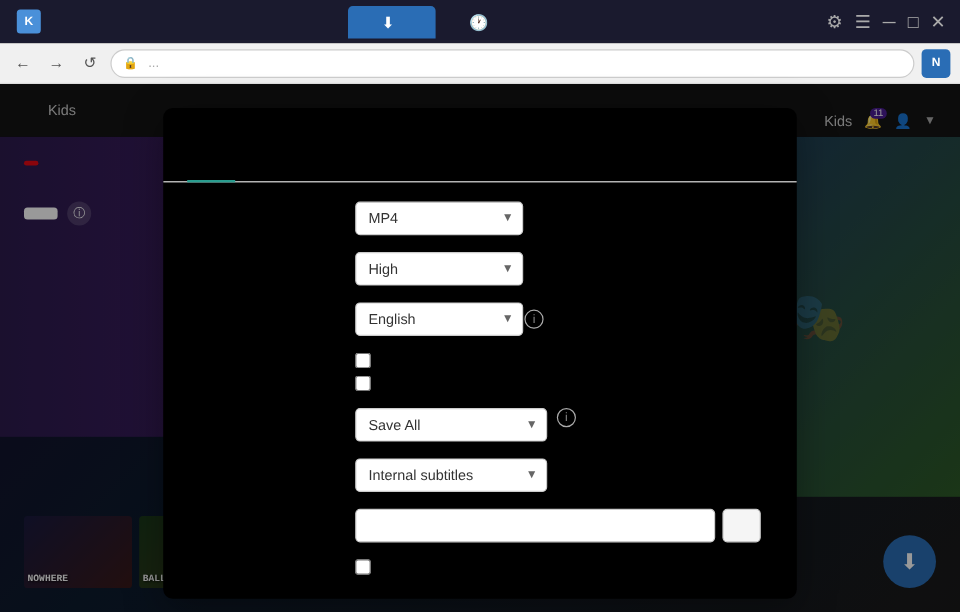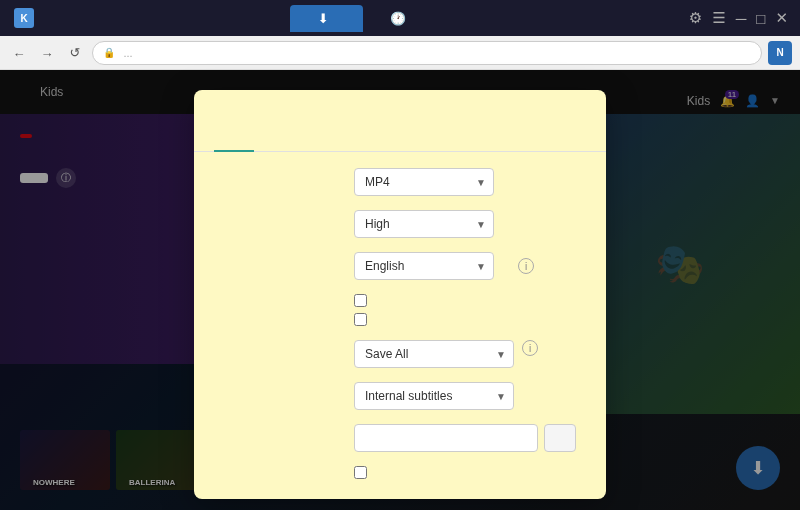--- a/index.html
+++ b/index.html
@@ -215,24 +215,25 @@
       background: #333;
       overflow: hidden;
       position: relative;
     }
     .thumb-1 { background: linear-gradient(135deg, #1a1a3e, #3a1a1a); }
     .thumb-2 { background: linear-gradient(135deg, #1a3a1a, #3a3a1a); }
     .thumb-3 { background: linear-gradient(135deg, #3a1a3a, #1a3a3a); }
     .thumb-4 { background: linear-gradient(135deg, #3a2a1a, #1a2a3a); }
     .thumb-label {
       position: absolute;
-      bottom: 3px; left: 13px;
+      bottom: 3px; left: 3px;
       color: #fff; font-size: 8px; font-weight: 700;
       text-transform: uppercase;
       text-shadow: 1px 1px 2px rgba(0,0,0,0.8);
+      font-family: Liberation Mono, monospace;
     }
 
     
     .download-fab {
       position: absolute;
       bottom: 20px; right: 20px;
       width: 44px; height: 44px;
       background: #2a6db5;
       border-radius: 50%;
       display: flex; align-items: center; justify-content: center;
@@ -258,23 +259,23 @@
       position: absolute;
       top: 70px; left: 0; right: 0; bottom: 0;
       background: rgba(0,0,0,0.4);
       z-index: 10;
       display: flex;
       align-items: flex-start;
       justify-content: center;
       padding-top: 20px;
     }
     .dialog {
-      background: #fef9c3;
+      background: #000000;
       border-radius: 8px;
-      width: 412px;
+      width: 528px;
       box-shadow: 0 8px 32px rgba(0,0,0,0.35);
       overflow: hidden;
     }
     .dialog-header {
       display: flex;
       align-items: center;
       justify-content: space-between;
       padding: 14px 20px 0 20px;
     }
     .dialog-title {
@@ -578,21 +579,21 @@
               <option>Medium</option>
               <option>Low</option>
             </select>
             <span class="select-arrow">▼</span>
           </div>
         </div>
       </div>
 
       <div class="form-row">
         <div class="form-label"></div>
-        <div class="form-control" style="display:flex;align-items:center;gap:24px">
+        <div class="form-control" style="display:flex;align-items:center;gap:1px">
           <div class="select-wrapper">
             <select>
               <option>English</option>
               <option>French</option>
               <option>Spanish</option>
             </select>
             <span class="select-arrow">▼</span>
           </div>
           <div class="info-icon">i</div>
         </div>

